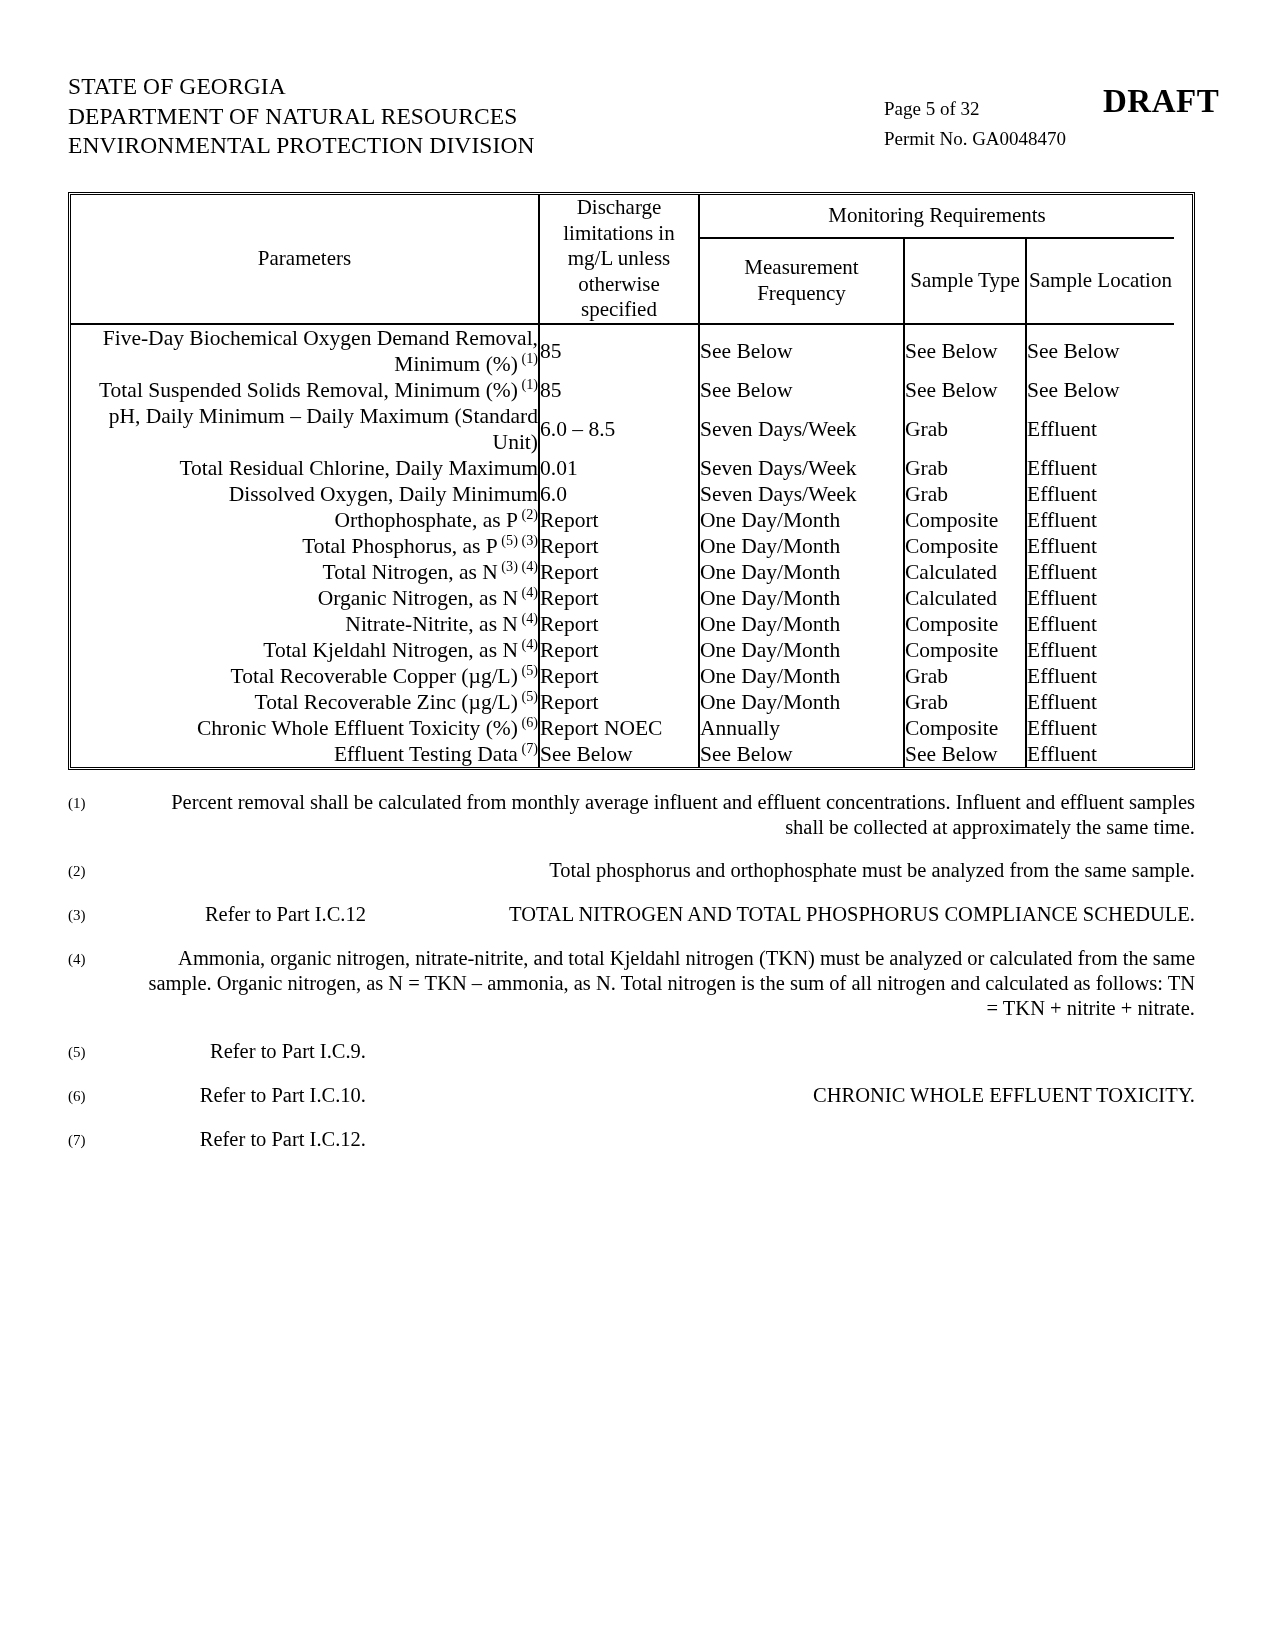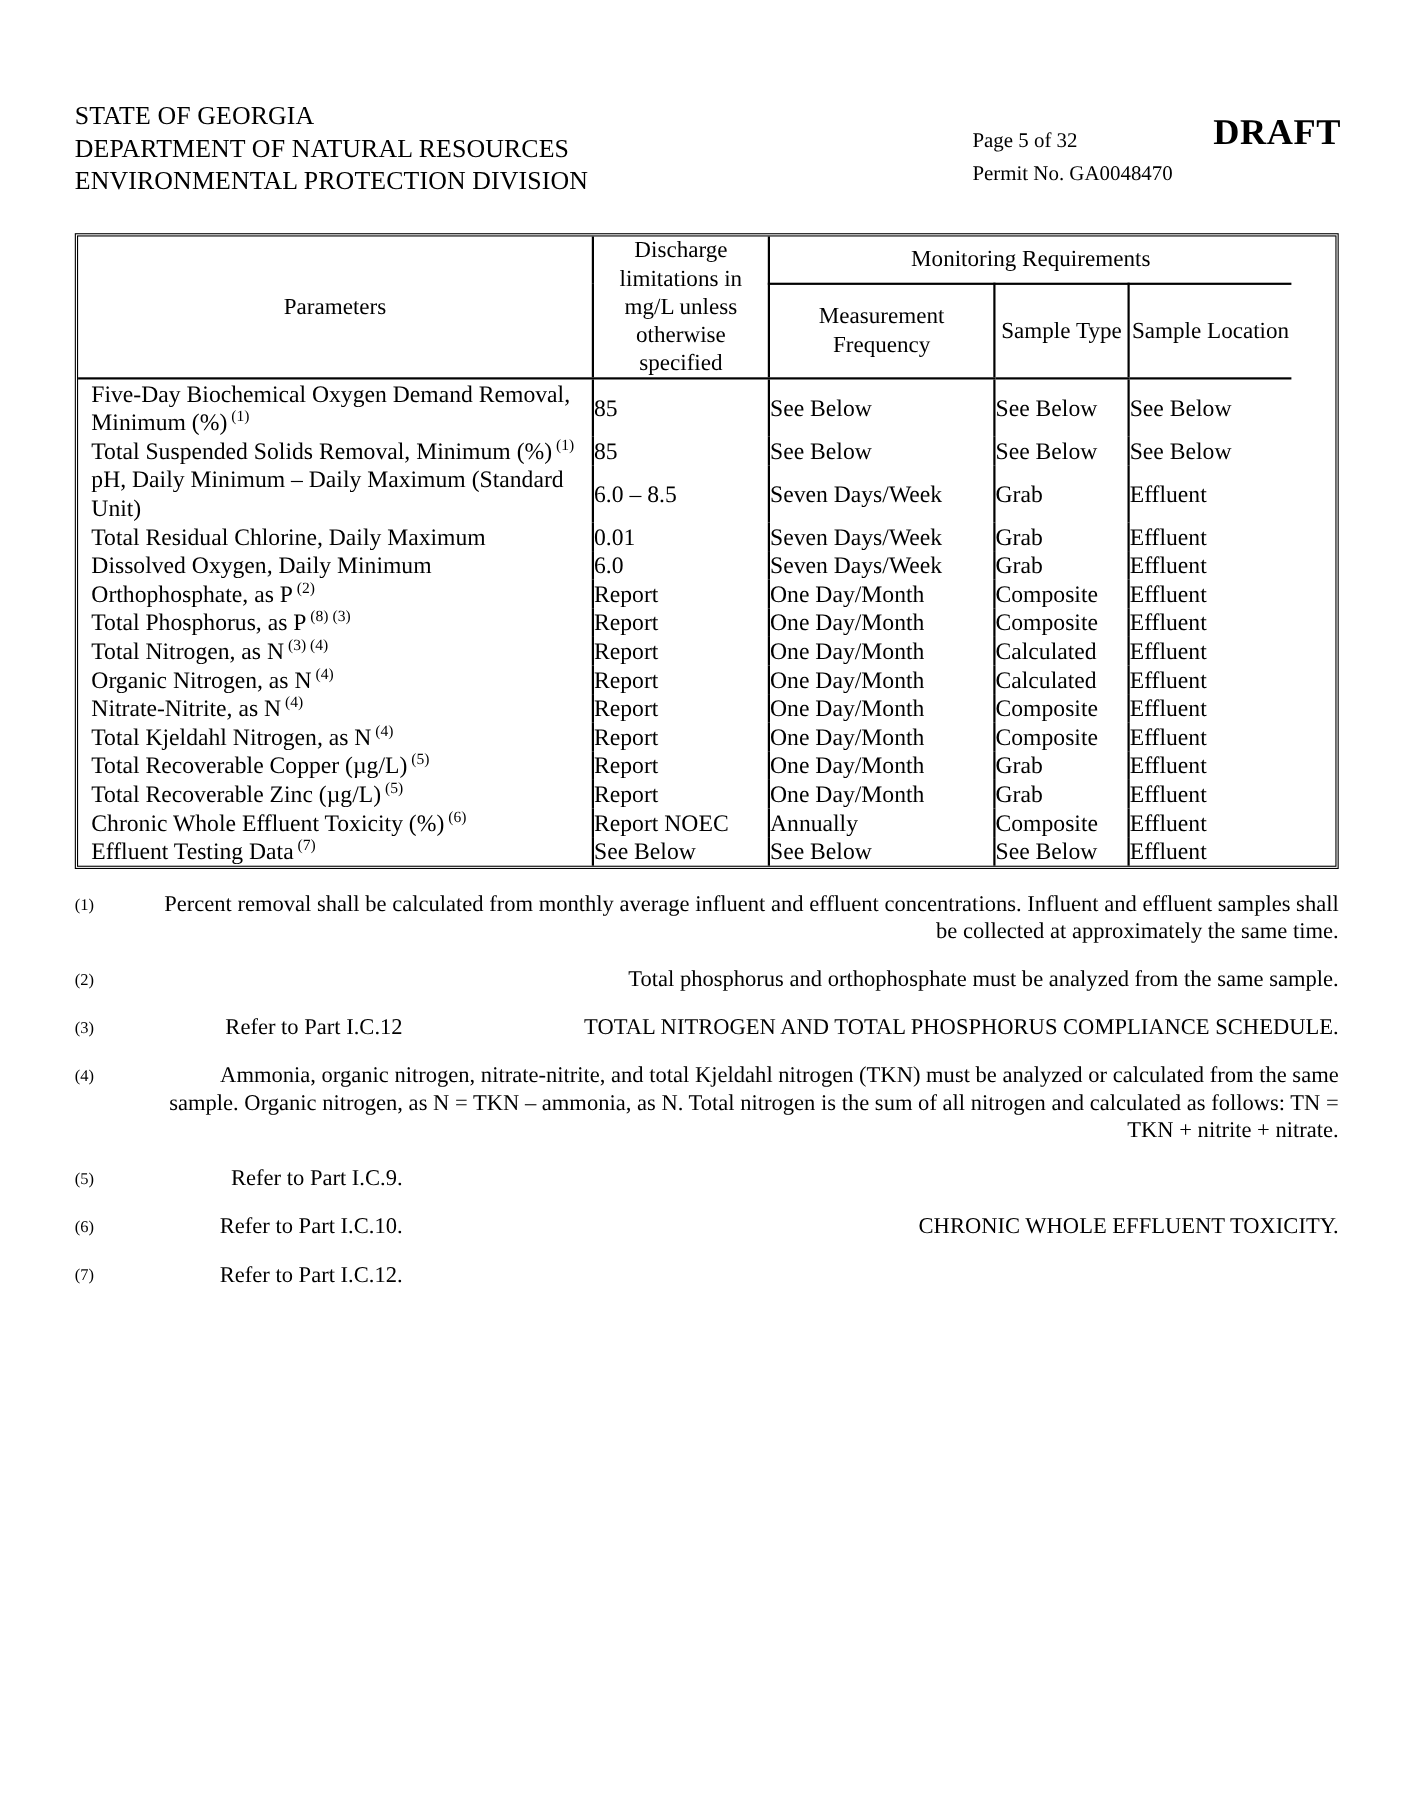--- a/index.html
+++ b/index.html
@@ -12,22 +12,21 @@
     height: 1650px;
     font-family: "Liberation Serif", "DejaVu Serif", serif;
     color: #000000;
     -webkit-font-smoothing: none;
   }
   .page {
     position: relative;
     width: 1275px;
     height: 1406px;
     box-sizing: border-box;
-    padding: 72px 58px 0 68px;
-    margin-top: 20px;
+    padding: 72px 80px 0 68px;
   }
 
   
   .header {
     position: relative;
     height: 92px;
   }
   .agency {
     font-size: 23.5px;
     line-height: 29.5px;
@@ -110,21 +109,21 @@
     border-bottom: 2px solid #000;
   }
 
   td.pcell {
     border-left: 2px solid #000;
     padding: 7px 9px 7px 10px;
     font-size: 21.5px;
     line-height: 26px;
     text-align: left;
   }
-  td.pcell.first { border-left: none; padding-left: 12px; }
+  td.pcell.first { border-left: none; padding-left: 12px; text-align: right; }
   sup { font-size: 0.66em; vertical-align: super; line-height: 0; }
 
   
   .notes {
     margin-top: 20px;
     font-size: 20.5px;
     line-height: 25px;
   }
   .note {
     display: flex;
@@ -218,21 +217,21 @@
             <td class="pcell">Effluent</td>
           </tr>
           <tr>
             <td class="pcell first">Orthophosphate, as P<sup> (2)</sup></td>
             <td class="pcell">Report</td>
             <td class="pcell">One Day/Month</td>
             <td class="pcell">Composite</td>
             <td class="pcell">Effluent</td>
           </tr>
           <tr>
-            <td class="pcell first">Total Phosphorus, as P<sup> (8) (3)</sup></td>
+            <td class="pcell first">Total Phosphorus, as P<sup> (5) (3)</sup></td>
             <td class="pcell">Report</td>
             <td class="pcell">One Day/Month</td>
             <td class="pcell">Composite</td>
             <td class="pcell">Effluent</td>
           </tr>
           <tr>
             <td class="pcell first">Total Nitrogen, as N<sup> (3) (4)</sup></td>
             <td class="pcell">Report</td>
             <td class="pcell">One Day/Month</td>
             <td class="pcell">Calculated</td>

